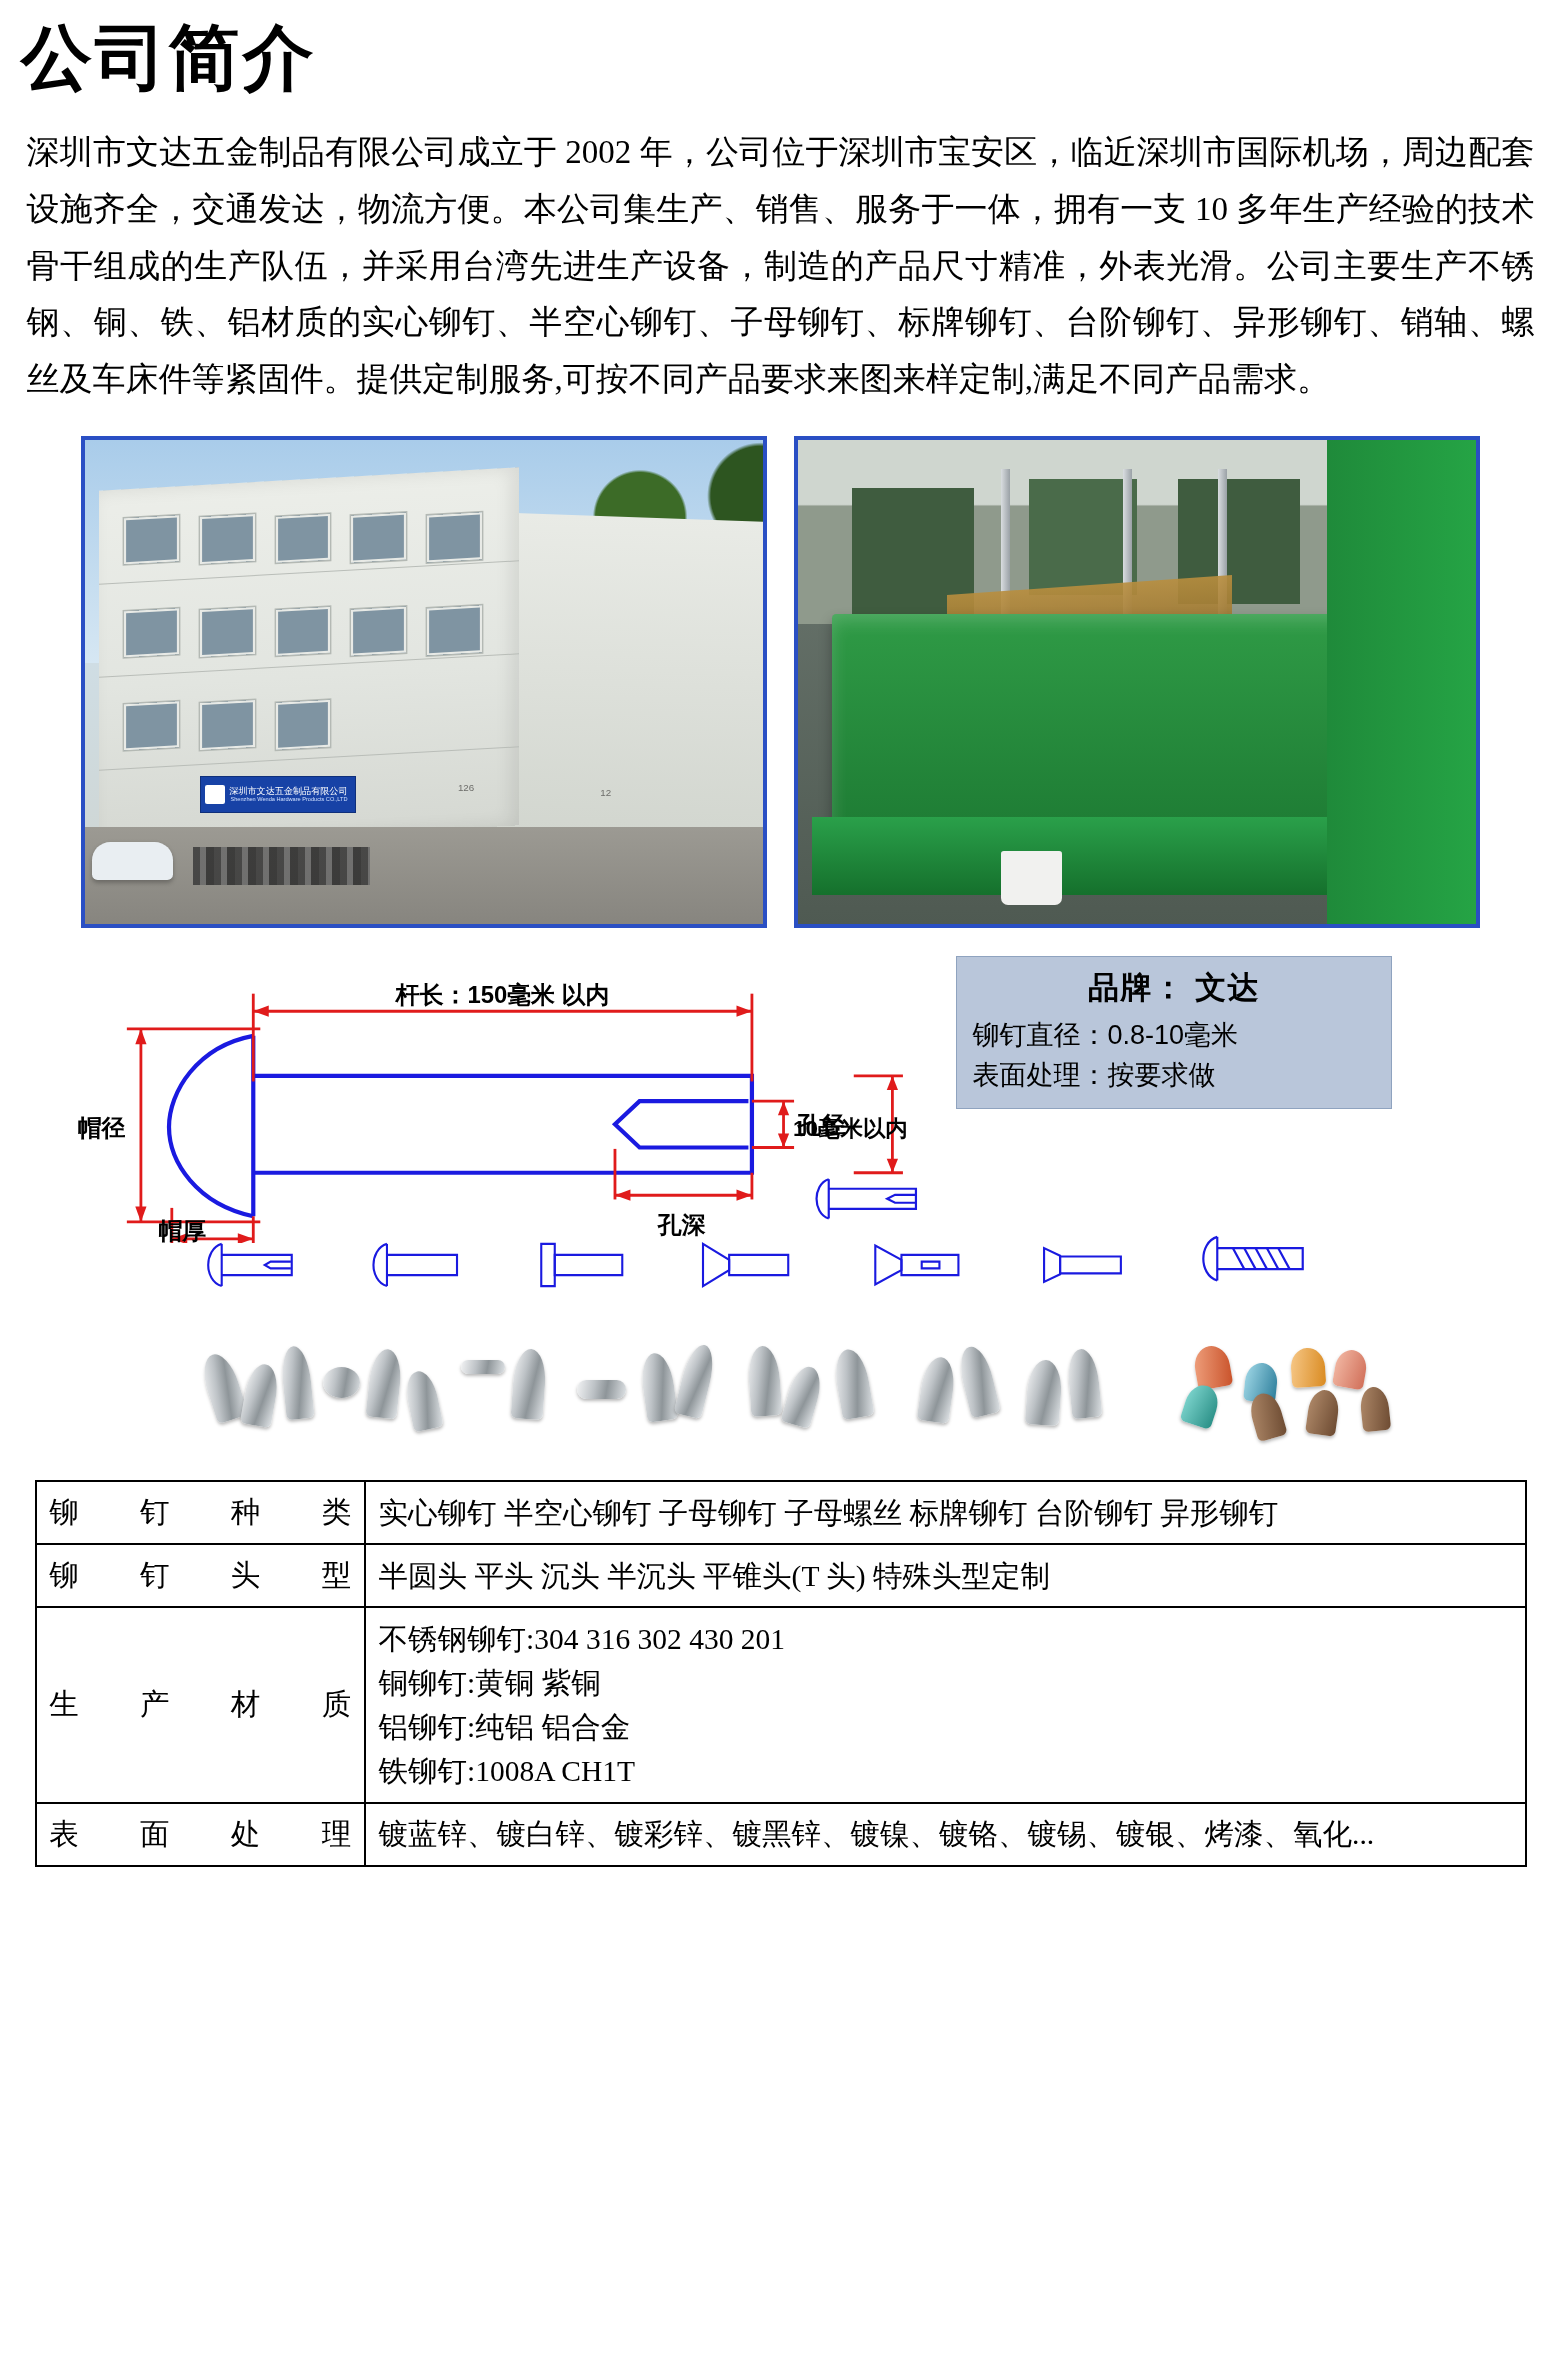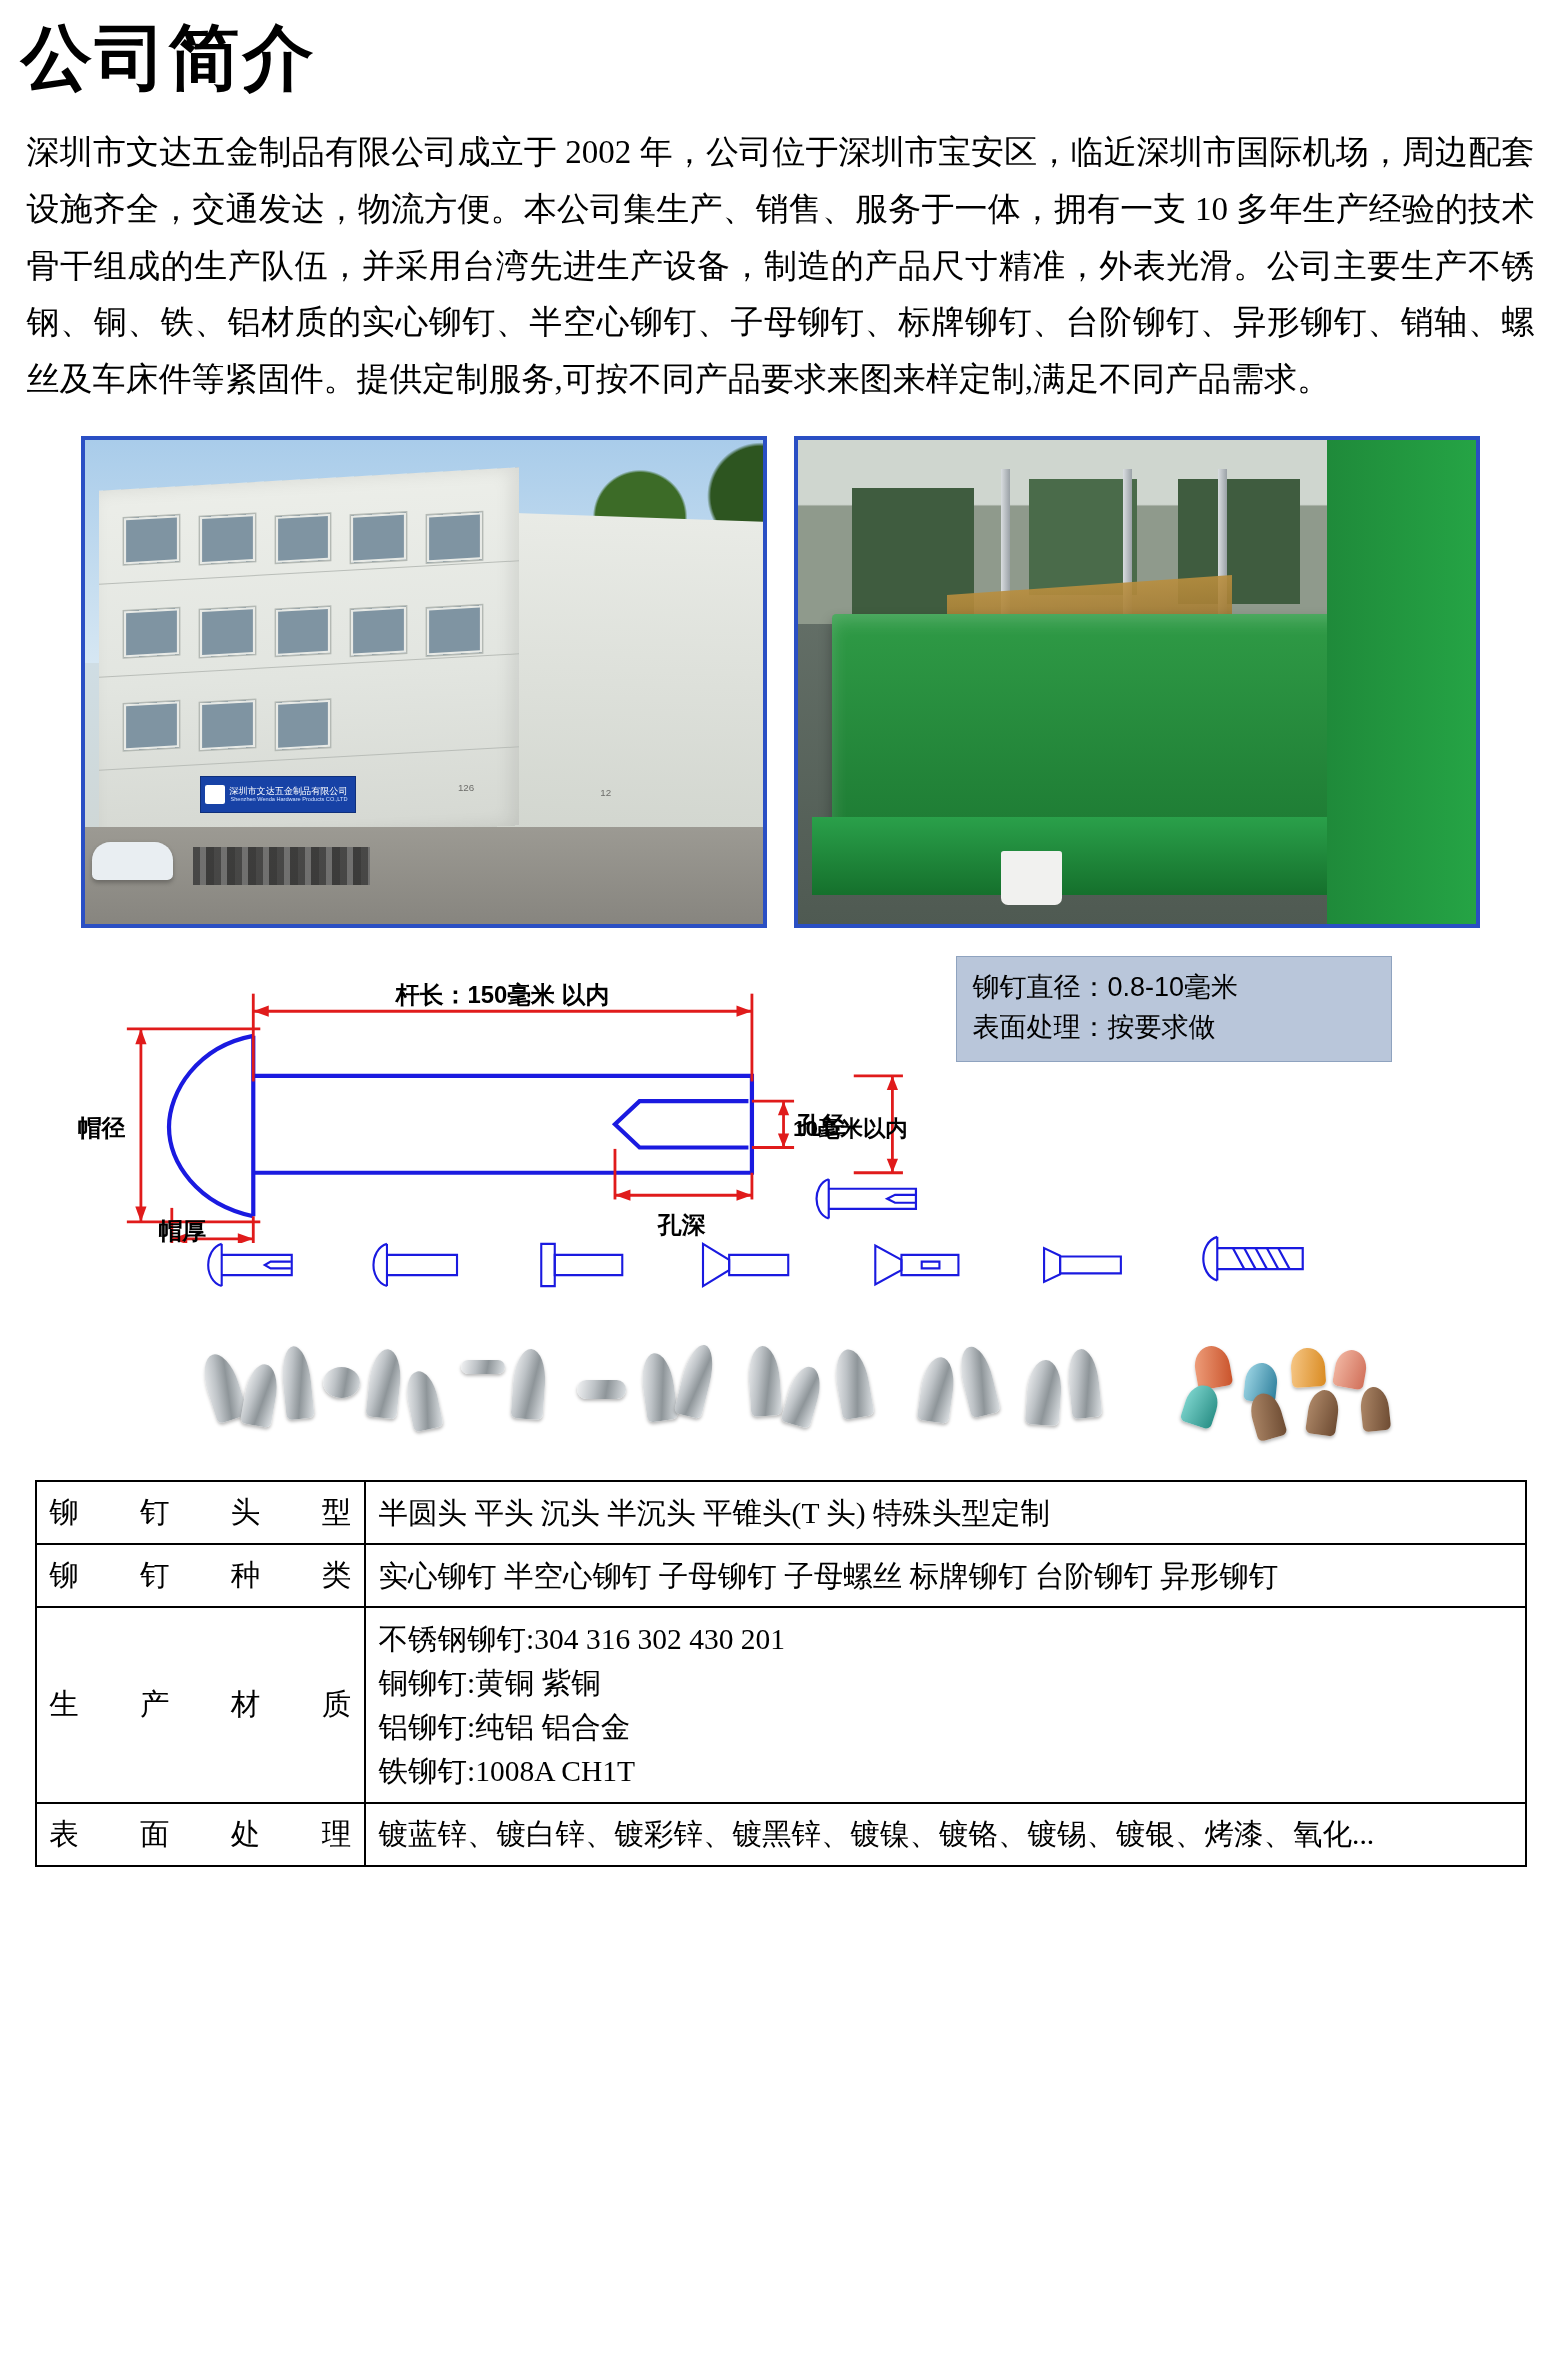--- a/index.html
+++ b/index.html
@@ -366,20 +366,21 @@
         <text x="685" y="88" text-anchor="middle" font-size="34" font-weight="bold" font-family="Liberation Sans, sans-serif" fill="#000">杆长：150毫米 以内</text>
         <text x="80" y="278" font-size="34" font-weight="bold" font-family="Liberation Sans, sans-serif" fill="#000">帽径</text>
         <text x="205" y="425" font-size="34" font-weight="bold" font-family="Liberation Sans, sans-serif" fill="#000" style="transform:translate(-10px, 0)">帽厚</text>
         <text x="1105" y="274" font-size="34" font-weight="bold" font-family="Liberation Sans, sans-serif" fill="#000">孔径</text>
         <text x="1262" y="278" font-size="32" font-weight="bold" font-family="Liberation Sans, sans-serif" fill="#000" text-anchor="end">10毫米以内</text>
         <text x="940" y="416" font-size="34" font-weight="bold" font-family="Liberation Sans, sans-serif" fill="#000" text-anchor="middle">孔深</text>
       </svg>
     </div>
 
     <div class="spec-box">
+      <div class="spec-title">品牌： 文达</div>
       <div class="spec-line">铆钉直径：0.8-10毫米</div>
       <div class="spec-line">表面处理：按要求做</div>
     </div>
   </div>
 
   <div class="outline-row">
     <svg width="1519" height="148" viewBox="0 0 2160 210" style="position:absolute;left:0;top:-68px">
       <g fill="none" stroke="#1a1ae0" stroke-width="5">
 
         <g transform="translate(1130,10) scale(0.62)">
@@ -458,29 +459,29 @@
     <div class="rv head col-ora" style="left:1270px;top:22.5px;width:34px;height:39px;transform:rotate(-4deg)"></div>
     <div class="rv head col-pink" style="left:1314px;top:25px;width:31px;height:38px;transform:rotate(10deg)"></div>
     <div class="rv head col-brown" style="left:1231px;top:68px;width:29.5px;height:46px;transform:rotate(-16deg)"></div>
     <div class="rv head col-brown" style="left:1287px;top:65px;width:29.5px;height:45px;transform:rotate(8deg)"></div>
     <div class="rv head col-brown" style="left:1340px;top:62px;width:28px;height:44px;transform:rotate(-6deg)"></div>
   </div>
 
   <table class="spec-table">
     <tbody>
       <tr>
+        <td class="label">铆钉种类</td>
+        <td class="val">
+          <span class="l">实心铆钉  半空心铆钉  子母铆钉  子母螺丝  标牌铆钉  台阶铆钉  异形铆钉</span>
+        </td>
+      </tr>
+      <tr>
         <td class="label">铆钉头型</td>
         <td class="val">
           <span class="l">半圆头  平头  沉头  半沉头  平锥头(T 头)    特殊头型定制</span>
-        </td>
-      </tr>
-      <tr>
-        <td class="label">铆钉种类</td>
-        <td class="val">
-          <span class="l">实心铆钉  半空心铆钉  子母铆钉  子母螺丝  标牌铆钉  台阶铆钉  异形铆钉</span>
         </td>
       </tr>
       <tr>
         <td class="label">生产材质</td>
         <td class="val">
           <span class="l">不锈钢铆钉:304 316 302 430 201</span>
           <span class="l">铜铆钉:黄铜  紫铜</span>
           <span class="l">铝铆钉:纯铝  铝合金</span>
           <span class="l">铁铆钉:1008A CH1T</span>
         </td>

